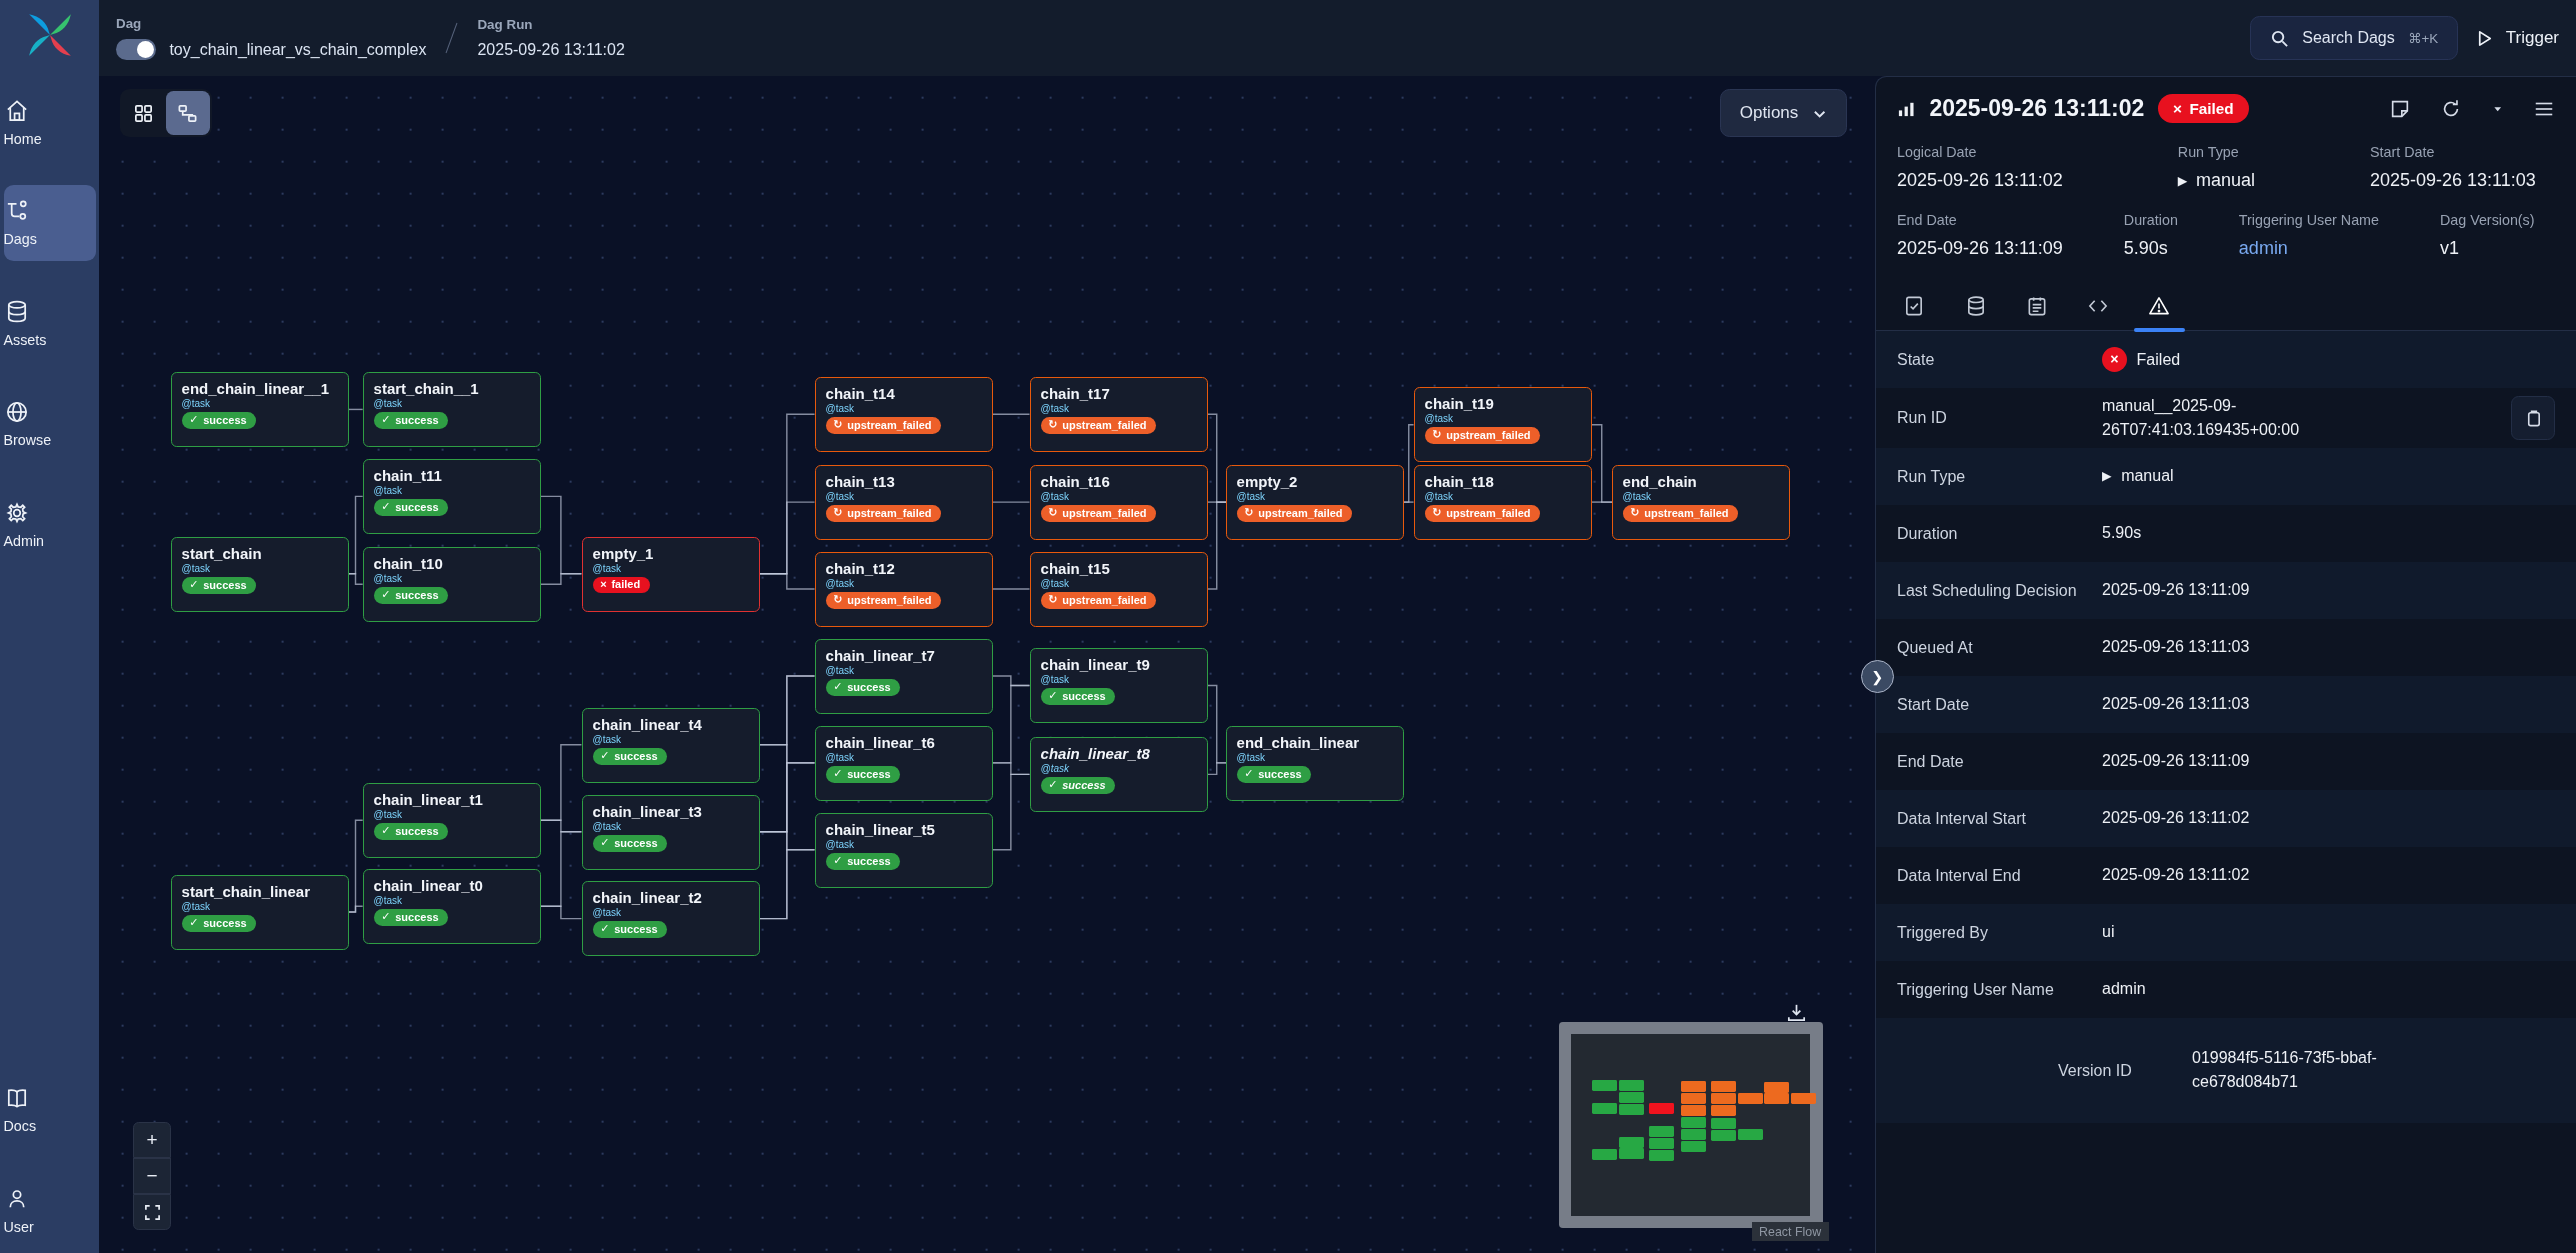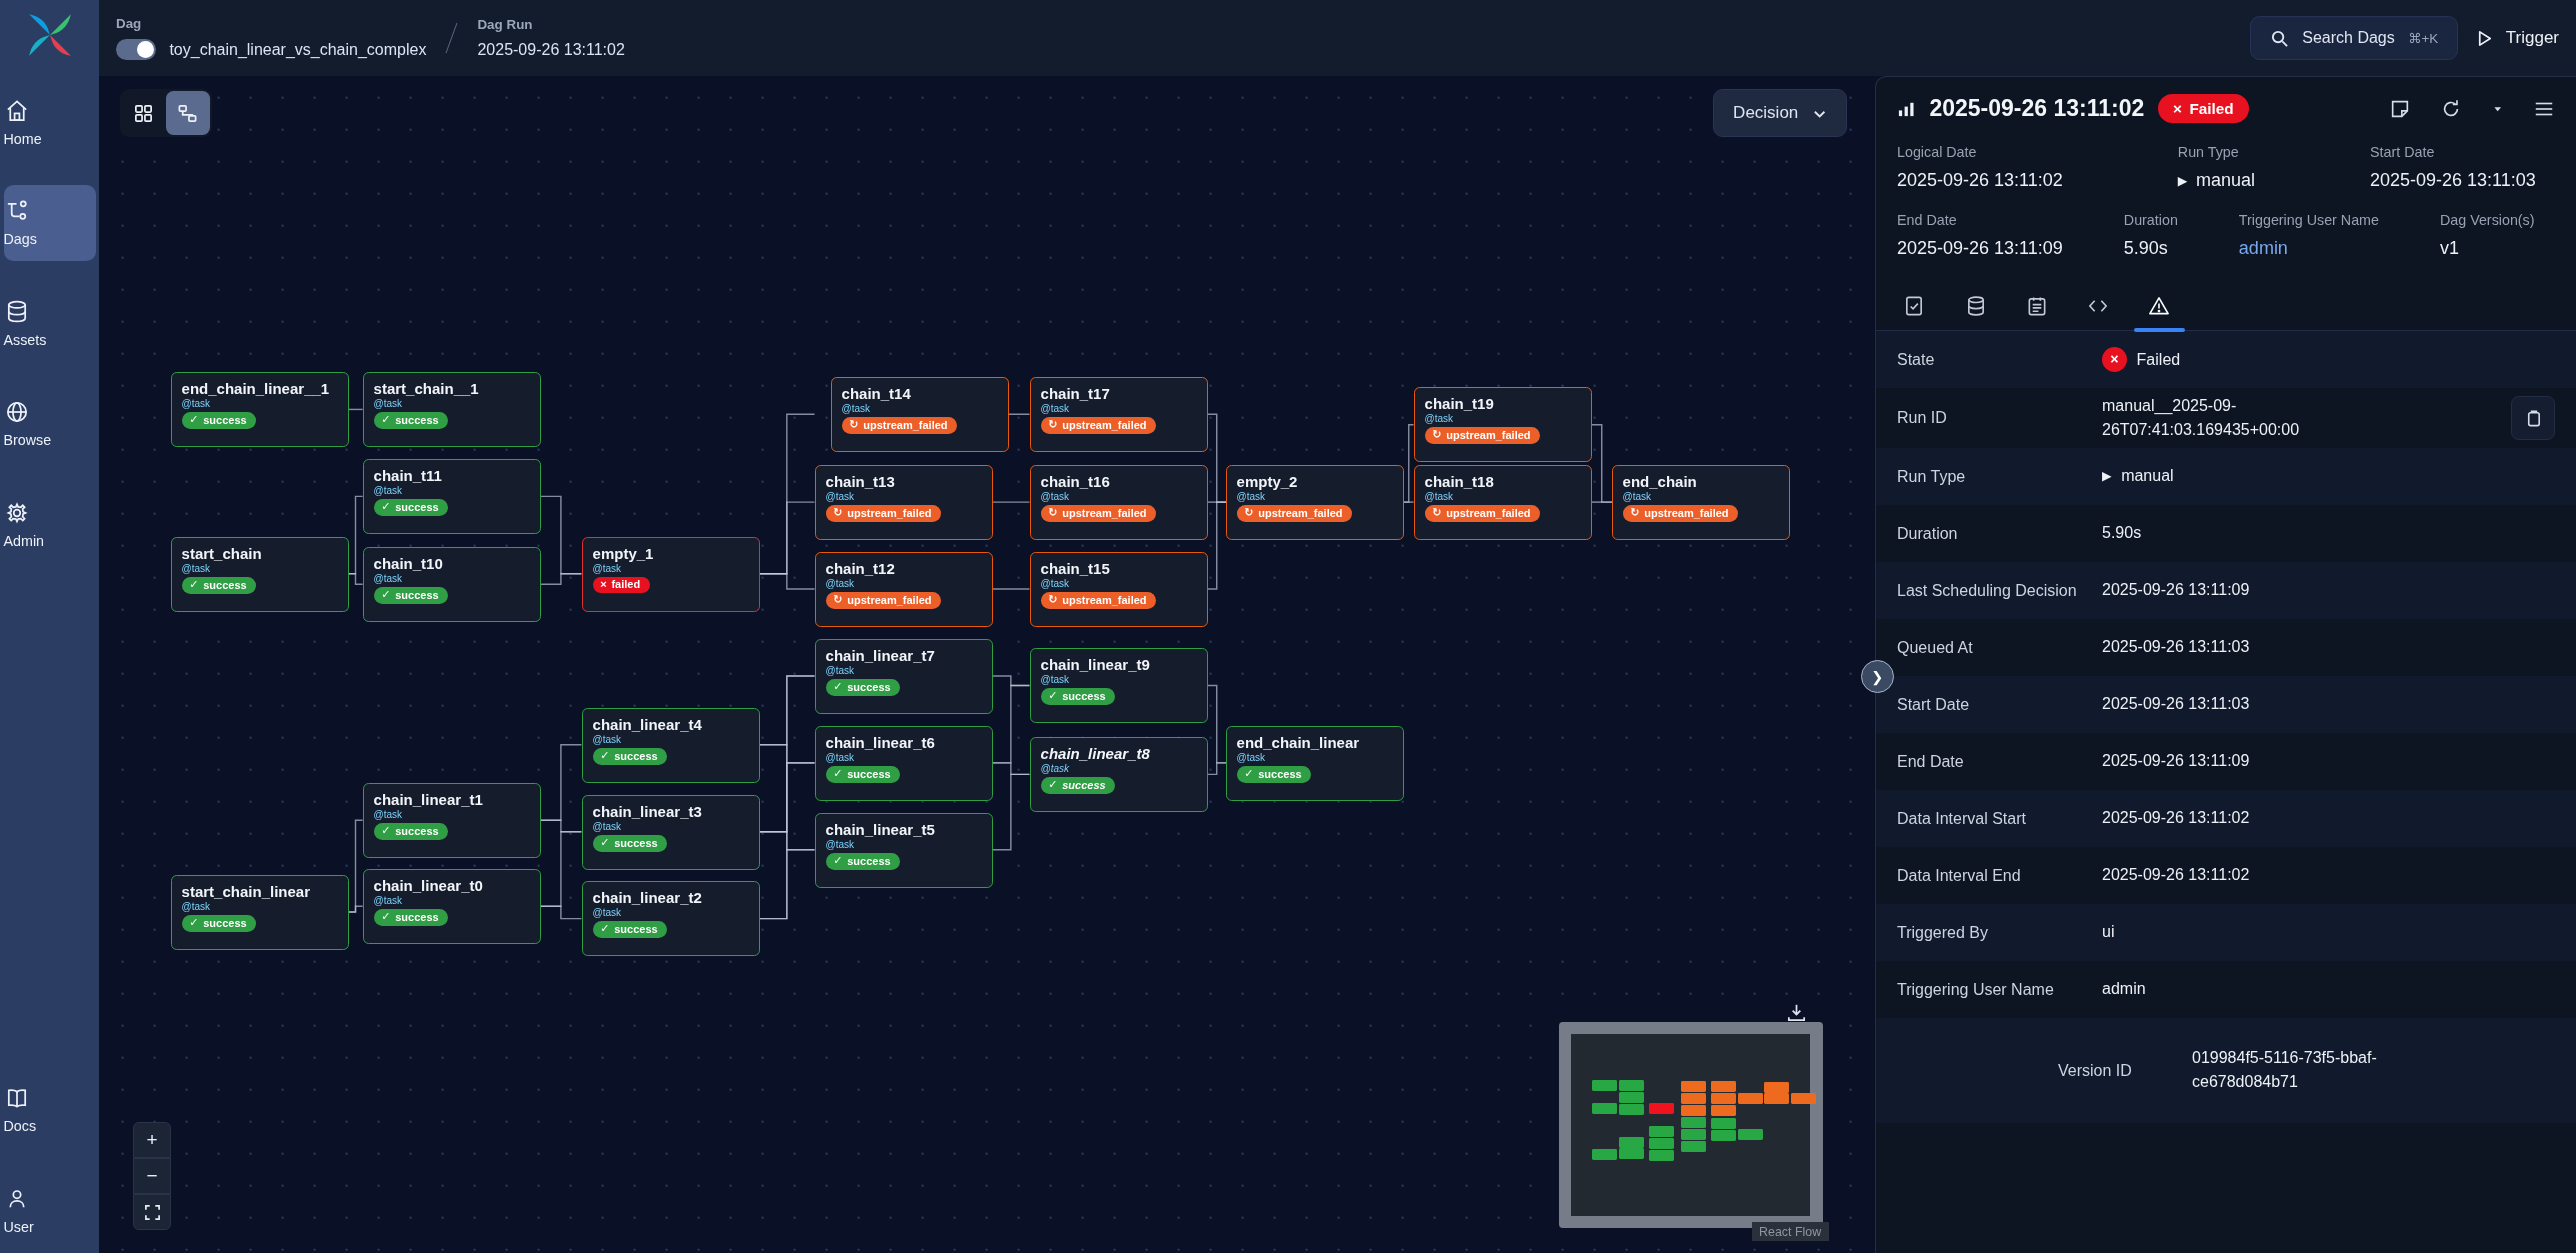--- a/index.html
+++ b/index.html
@@ -240,21 +240,21 @@
         <path d="M 1160 638 L 1170 638 L 1170 719 L 1180 719" fill="none" stroke="#c7d0e2" stroke-opacity="0.65" stroke-width="1.5"></path>
         <path d="M 1160 731 L 1170 731 L 1170 719 L 1180 719" fill="none" stroke="#c7d0e2" stroke-opacity="0.65" stroke-width="1.5"></path>
       </svg>
     <div id="nodes">
         <div class="node success" style="left: 72px; top: 296px;"><div class="node-title">end_chain_linear__1</div><div class="node-sub">@task</div><span class="nbadge success"><span>✓</span>success</span></div>
         <div class="node success" style="left: 264px; top: 296px;"><div class="node-title">start_chain__1</div><div class="node-sub">@task</div><span class="nbadge success"><span>✓</span>success</span></div>
         <div class="node success" style="left: 264px; top: 383px;"><div class="node-title">chain_t11</div><div class="node-sub">@task</div><span class="nbadge success"><span>✓</span>success</span></div>
         <div class="node success" style="left: 72px; top: 461px;"><div class="node-title">start_chain</div><div class="node-sub">@task</div><span class="nbadge success"><span>✓</span>success</span></div>
         <div class="node success" style="left: 264px; top: 471px;"><div class="node-title">chain_t10</div><div class="node-sub">@task</div><span class="nbadge success"><span>✓</span>success</span></div>
         <div class="node failed" style="left: 483px; top: 461px;"><div class="node-title">empty_1</div><div class="node-sub">@task</div><span class="nbadge failed"><span>×</span>failed</span></div>
-        <div class="node upstream_failed" style="left: 716px; top: 301px; margin-left: 16px;"><div class="node-title">chain_t14</div><div class="node-sub">@task</div><span class="nbadge upstream_failed"><span>↻</span>upstream_failed</span></div>
+        <div class="node upstream_failed" style="left: 716px; top: 301px;"><div class="node-title">chain_t14</div><div class="node-sub">@task</div><span class="nbadge upstream_failed"><span>↻</span>upstream_failed</span></div>
         <div class="node upstream_failed" style="left: 716px; top: 389px;"><div class="node-title">chain_t13</div><div class="node-sub">@task</div><span class="nbadge upstream_failed"><span>↻</span>upstream_failed</span></div>
         <div class="node upstream_failed" style="left: 716px; top: 476px;"><div class="node-title">chain_t12</div><div class="node-sub">@task</div><span class="nbadge upstream_failed"><span>↻</span>upstream_failed</span></div>
         <div class="node upstream_failed" style="left: 931px; top: 301px;"><div class="node-title">chain_t17</div><div class="node-sub">@task</div><span class="nbadge upstream_failed"><span>↻</span>upstream_failed</span></div>
         <div class="node upstream_failed" style="left: 931px; top: 389px;"><div class="node-title">chain_t16</div><div class="node-sub">@task</div><span class="nbadge upstream_failed"><span>↻</span>upstream_failed</span></div>
         <div class="node upstream_failed" style="left: 931px; top: 476px;"><div class="node-title">chain_t15</div><div class="node-sub">@task</div><span class="nbadge upstream_failed"><span>↻</span>upstream_failed</span></div>
         <div class="node upstream_failed" style="left: 1127px; top: 389px;"><div class="node-title">empty_2</div><div class="node-sub">@task</div><span class="nbadge upstream_failed"><span>↻</span>upstream_failed</span></div>
         <div class="node upstream_failed" style="left: 1315px; top: 311px;"><div class="node-title">chain_t19</div><div class="node-sub">@task</div><span class="nbadge upstream_failed"><span>↻</span>upstream_failed</span></div>
         <div class="node upstream_failed" style="left: 1315px; top: 389px;"><div class="node-title">chain_t18</div><div class="node-sub">@task</div><span class="nbadge upstream_failed"><span>↻</span>upstream_failed</span></div>
         <div class="node upstream_failed" style="left: 1513px; top: 389px;"><div class="node-title">end_chain</div><div class="node-sub">@task</div><span class="nbadge upstream_failed"><span>↻</span>upstream_failed</span></div>
         <div class="node success" style="left: 716px; top: 563px;"><div class="node-title">chain_linear_t7</div><div class="node-sub">@task</div><span class="nbadge success"><span>✓</span>success</span></div>
@@ -283,21 +283,21 @@
       <div class="vt-btn active">
         <svg viewBox="0 0 22 22">
             <rect x="2.5" y="3" width="7" height="5.5" rx="1"></rect>
             <rect x="12.5" y="13.5" width="7" height="5.5" rx="1"></rect>
             <path d="M6 8.5 v4 h10 v1"></path>
           </svg>
       </div>
     </div>
 
     <button id="options-btn">
-      <span>Decision</span>
+      <span>Options</span>
       <svg width="15.3" height="15.3" viewBox="0 0 16 16" style="stroke:#dfe5f0;fill:none;stroke-width:2;">
           <path d="M3 6 L8 11 L13 6"></path>
         </svg>
     </button>
 
     <div id="zoom-ctrls">
       <div class="zc-btn">+</div>
       <div class="zc-btn">−</div>
       <div class="zc-btn">
         <svg width="17" height="17" viewBox="0 0 18 18" style="stroke:#e8edf5;fill:none;stroke-width:1.8;">

